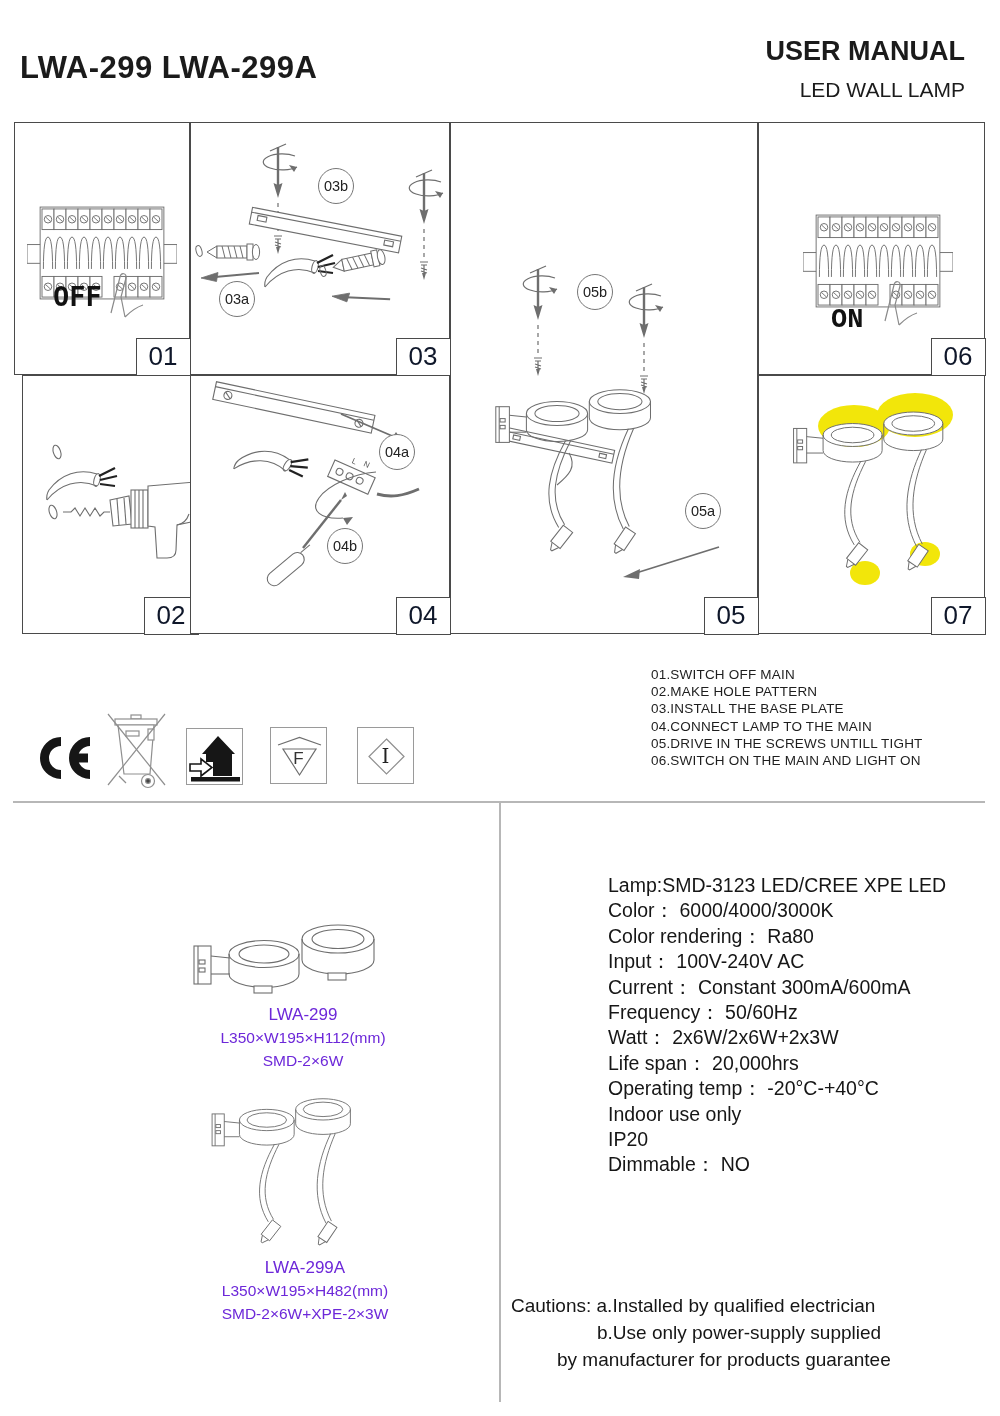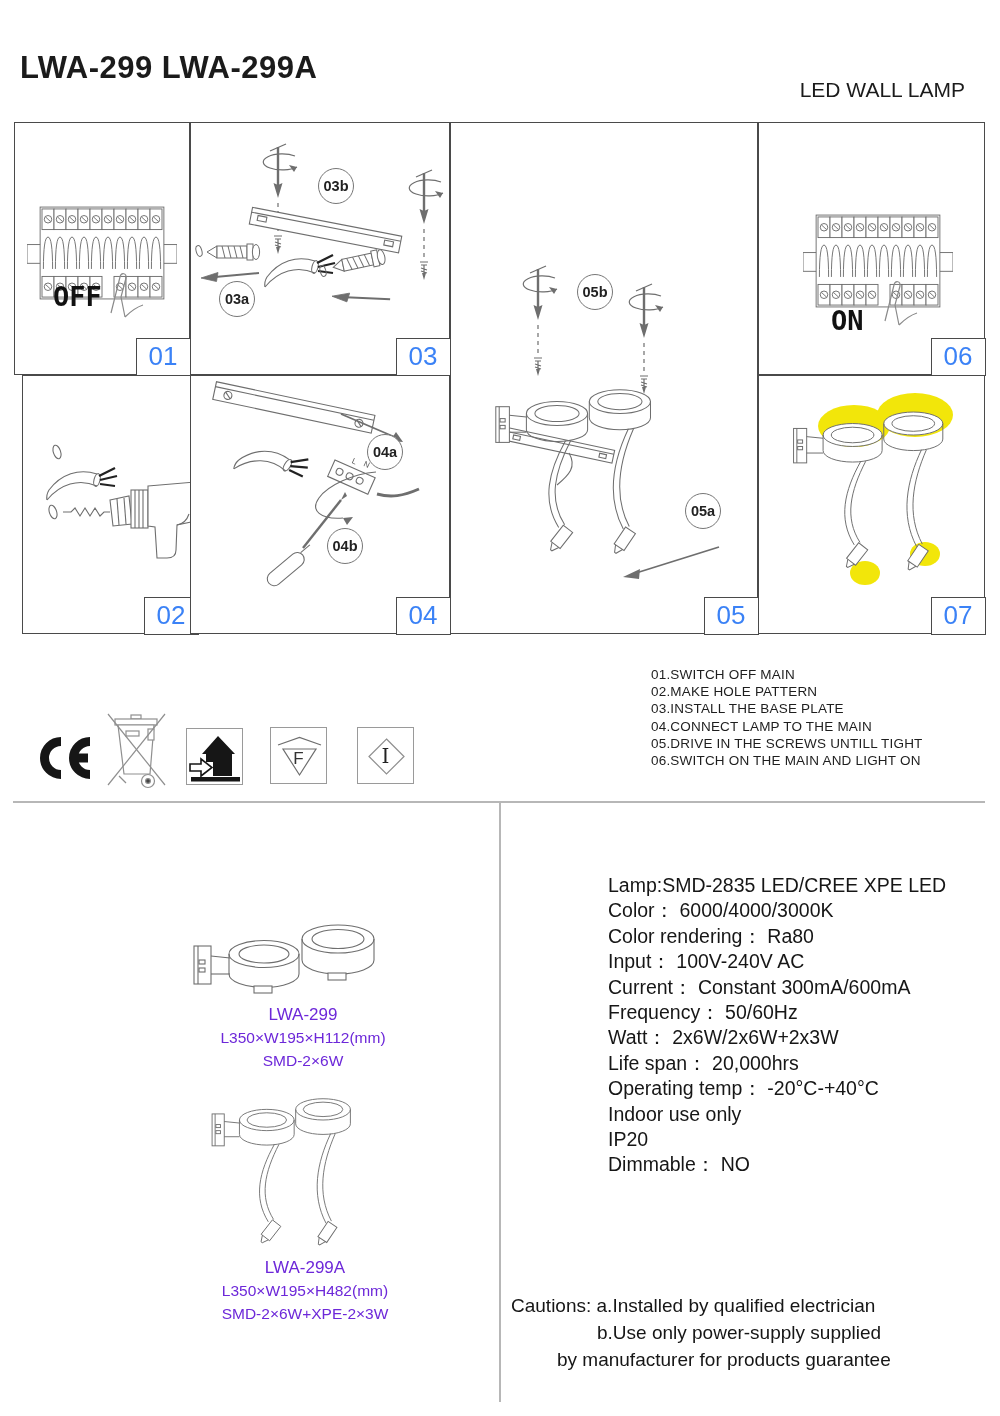--- a/index.html
+++ b/index.html
@@ -7,26 +7,26 @@
         font-family:"Liberation Sans",sans-serif;color:#1b1b1b;overflow:hidden;}
   .abs{position:absolute;}
   
   .model-title{left:20px;top:50px;font-size:31px;font-weight:bold;letter-spacing:.5px;}
   .doc-title{right:35px;top:36px;font-size:27px;font-weight:bold;text-align:right;}
   .doc-subtitle{right:35px;top:70px;font-size:21px;text-align:right;margin-top:8px;}
   
   .panel{position:absolute;border:1.5px solid #4a4a4a;background:#fff;box-sizing:border-box;}
   .numbox{position:absolute;right:-1.5px;bottom:-1.5px;width:55px;height:38px;
           border:1.5px solid #4a4a4a;background:#fff;display:flex;align-items:center;
-          justify-content:center;font-size:26px;color:#3b82f6;box-sizing:border-box;}
+          justify-content:center;font-size:26px;color:#0f172a;box-sizing:border-box;}
   .switch-word{position:absolute;font-family:"DejaVu Sans Mono",monospace;font-weight:bold;
                font-size:27px;color:#111;}
   .circ-label{position:absolute;width:36px;height:36px;border:1.2px solid #777;border-radius:50%;
               background:#fff;display:flex;align-items:center;justify-content:center;
-              font-size:14.5px;color:#222;box-sizing:border-box;font-weight:bold;}
+              font-size:14.5px;color:#222;box-sizing:border-box;}
   
   .cert-box{position:absolute;border:1.2px solid #9a9a9a;background:#fff;box-sizing:border-box;}
   .fmark-letter{position:absolute;left:0;right:0;top:21px;text-align:center;
                 font-size:17px;color:#333;}
   .imark-letter{position:absolute;left:0;right:0;top:16px;text-align:center;
                 font-family:"DejaVu Serif",serif;font-size:20px;color:#222;}
   
   .instructions{left:651px;top:666px;font-size:13.5px;line-height:17.2px;color:#1e1e1e;
                 letter-spacing:.2px;}
   
@@ -181,20 +181,21 @@
         <g stroke="#222" stroke-width="2.2">
           <line x1="54" y1="12" x2="70" y2="4"></line>
           <line x1="55" y1="16" x2="72" y2="12"></line>
           <line x1="55" y1="20" x2="70" y2="22"></line>
         </g>
       </g>
     </defs>
   </svg>
 
   <div class="abs model-title">LWA-299 LWA-299A</div>
+  <div class="abs doc-title">USER MANUAL</div>
   <div class="abs doc-subtitle">LED WALL LAMP</div>
 
   <div class="panel" style="left:14px;top:122px;width:176px;height:253px;">
     <svg class="abs" style="left:12px;top:70px;" width="150" height="120" viewBox="0 0 160 122">
       <use href="#breaker-strip"></use>
     </svg>
     <svg class="abs" style="left:88px;top:140px;" width="44" height="58" viewBox="0 0 40 58">
         <use href="#finger"></use>
       </svg>
     <div class="switch-word" style="left:38px;top:158px;">OFF</div>
@@ -291,21 +292,21 @@
         <path d="M185 96 A 40 17 -18 1 0 152 142" fill="none"></path>
         <path d="M152 142 l10 -1 l-6 8 z" fill="#6e6e6e" stroke="none"></path>
         <g transform="rotate(-40 100 190)">
           <rect x="72" y="182" width="44" height="14" rx="7"></rect>
           <line x1="116" y1="186" x2="128" y2="186"></line>
         </g>
         <path d="M112 172 L150 124" stroke-width="2.4"></path>
         <path d="M150 124 l4 -8 l2 4 z" fill="#6e6e6e" stroke="none"></path>
       </g>
     </svg>
-    <div class="circ-label" style="left:176px;top:58px;">04a</div>
+    <div class="circ-label" style="left:188px;top:58px;">04a</div>
     <div class="circ-label" style="left:136px;top:152px;">04b</div>
     <div class="numbox">04</div>
   </div>
 
   <div class="panel" style="left:450px;top:122px;width:308px;height:512px;">
     <svg class="abs" style="left:0;top:0;" width="305px" height="509" viewBox="0 0 305 509">
       <g transform="translate(62,140)">
           <use href="#rot-screw"></use>
         </g>
       <g transform="translate(168,158)">
@@ -333,21 +334,21 @@
     <div class="numbox">05</div>
   </div>
 
   <div class="panel" style="left:758px;top:122px;width:227px;height:253px;">
     <svg class="abs" style="left:44px;top:78px;" width="150" height="120" viewBox="0 0 160 122">
       <use href="#breaker-strip"></use>
     </svg>
     <svg class="abs" style="left:118px;top:148px;" width="44" height="58" viewBox="0 0 40 58">
         <use href="#finger"></use>
       </svg>
-    <div class="switch-word" style="left:72px;top:182px;">ON</div>
+    <div class="switch-word" style="left:72px;top:182px;font-family:Liberation Mono, monospace;">ON</div>
     <div class="numbox">06</div>
   </div>
 
   <div class="panel" style="left:758px;top:375px;width:227px;height:259px;">
     <svg class="abs" style="left:0;top:0;" width="224" height="256" viewBox="0 0 224 256">
       <g fill="#f2e60a" stroke="none">
         <ellipse cx="95" cy="50" rx="36" ry="21"></ellipse>
         <ellipse cx="156" cy="39" rx="38" ry="22"></ellipse>
         <ellipse cx="106" cy="197" rx="15" ry="12"></ellipse>
         <ellipse cx="166" cy="178" rx="15" ry="12"></ellipse>
@@ -436,21 +437,21 @@
         <use href="#lamp-arms"></use>
       </g>
   </svg>
   <div class="abs prod-cap" style="left:165px;top:1256px;width:280px;">
     <div class="model">LWA-299A</div>
     <div class="dims">L350×W195×H482(mm)</div>
     <div class="power">SMD-2×6W+XPE-2×3W</div>
   </div>
 
   <div class="abs specs">
-    <div>Lamp:SMD-2835 LED/CREE XPE LED</div>
+    <div>Lamp:SMD-3123 LED/CREE XPE LED</div>
     <div>Color： 6000/4000/3000K</div>
     <div>Color rendering： Ra80</div>
     <div>Input： 100V-240V AC</div>
     <div>Current： Constant 300mA/600mA</div>
     <div>Frequency： 50/60Hz</div>
     <div>Watt： 2x6W/2x6W+2x3W</div>
     <div>Life span： 20,000hrs</div>
     <div>Operating temp： -20°C-+40°C</div>
     <div>Indoor use only</div>
     <div>IP20</div>

